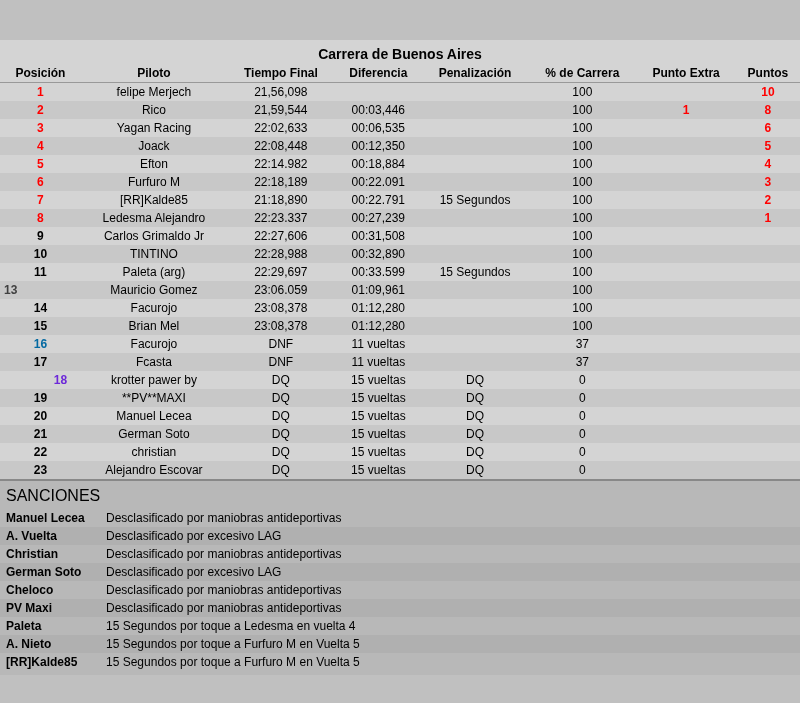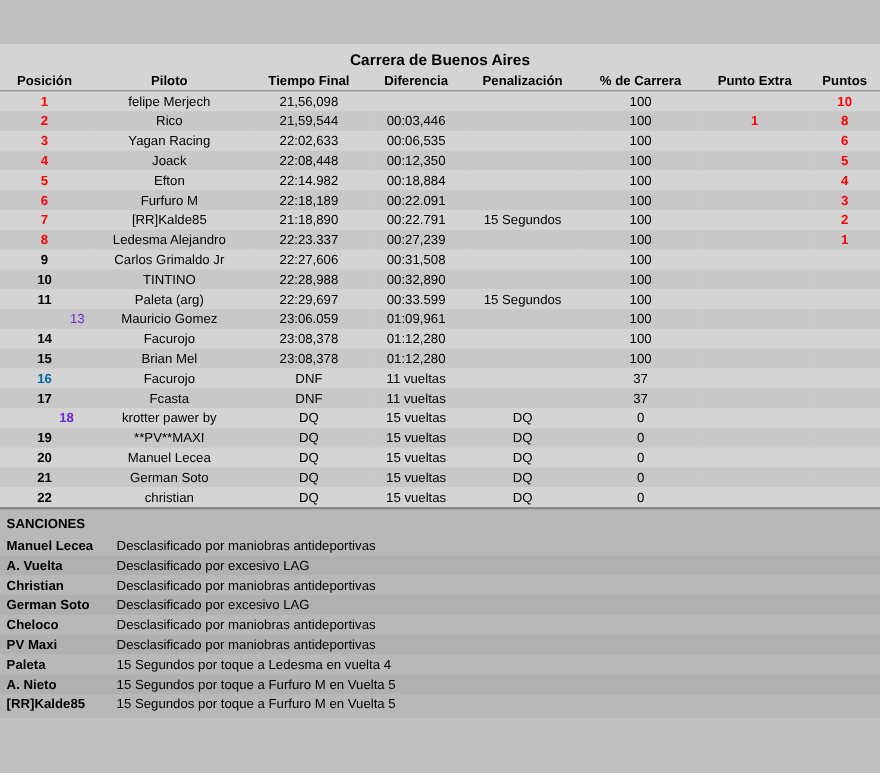--- a/index.html
+++ b/index.html
@@ -42,22 +42,22 @@
     table.main-table tbody tr:nth-child(odd) {
       background: #d4d4d4;
     }
     td.pilot { text-align: left; padding-left: 8px; }
     .sanciones-section {
       background: #b8b8b8;
       border-top: 2px solid #888;
       padding: 4px 0;
     }
     .sanciones-title {
-      font-weight: bold;
-      font-size: 12px;
+      font-weight: normal;
+      font-size: 16px;
       padding: 2px 6px 4px 6px;
     }
     table.sanctions-table {
       width: 100%;
       border-collapse: collapse;
     }
     table.sanctions-table td {
       padding: 2px 6px;
       font-size: 12px;
       vertical-align: top;
@@ -197,21 +197,21 @@
     <td style="color:black;font-weight:bold;text-align:center;">11</td>
     <td class="pilot">Paleta (arg)</td>
     <td>22:29,697</td>
     <td>00:33.599</td>
     <td>15 Segundos</td>
     <td>100</td>
     <td style="color:red;font-weight:bold;"></td>
     <td style="color:black;font-weight:bold;"></td>
   </tr>
         <tr>
-    <td style="color:#6d28d9;font-weight:normal;text-align:right;">13</td>
+    <td style="color:#404040;font-weight:bold;text-align:left;">13</td>
     <td class="pilot">Mauricio Gomez</td>
     <td>23:06.059</td>
     <td>01:09,961</td>
     <td></td>
     <td>100</td>
     <td style="color:red;font-weight:bold;"></td>
     <td style="color:black;font-weight:bold;"></td>
   </tr>
         <tr>
     <td style="color:black;font-weight:bold;text-align:center;">14</td>
@@ -289,20 +289,30 @@
     <td>DQ</td>
     <td>15 vueltas</td>
     <td>DQ</td>
     <td>0</td>
     <td style="color:red;font-weight:bold;"></td>
     <td style="color:black;font-weight:bold;"></td>
   </tr>
         <tr>
     <td style="color:black;font-weight:bold;text-align:center;">22</td>
     <td class="pilot">christian</td>
+    <td>DQ</td>
+    <td>15 vueltas</td>
+    <td>DQ</td>
+    <td>0</td>
+    <td style="color:red;font-weight:bold;"></td>
+    <td style="color:black;font-weight:bold;"></td>
+  </tr>
+        <tr>
+    <td style="color:black;font-weight:bold;text-align:center;">23</td>
+    <td class="pilot">Alejandro Escovar</td>
     <td>DQ</td>
     <td>15 vueltas</td>
     <td>DQ</td>
     <td>0</td>
     <td style="color:red;font-weight:bold;"></td>
     <td style="color:black;font-weight:bold;"></td>
   </tr>
       </tbody>
   </table>
 

